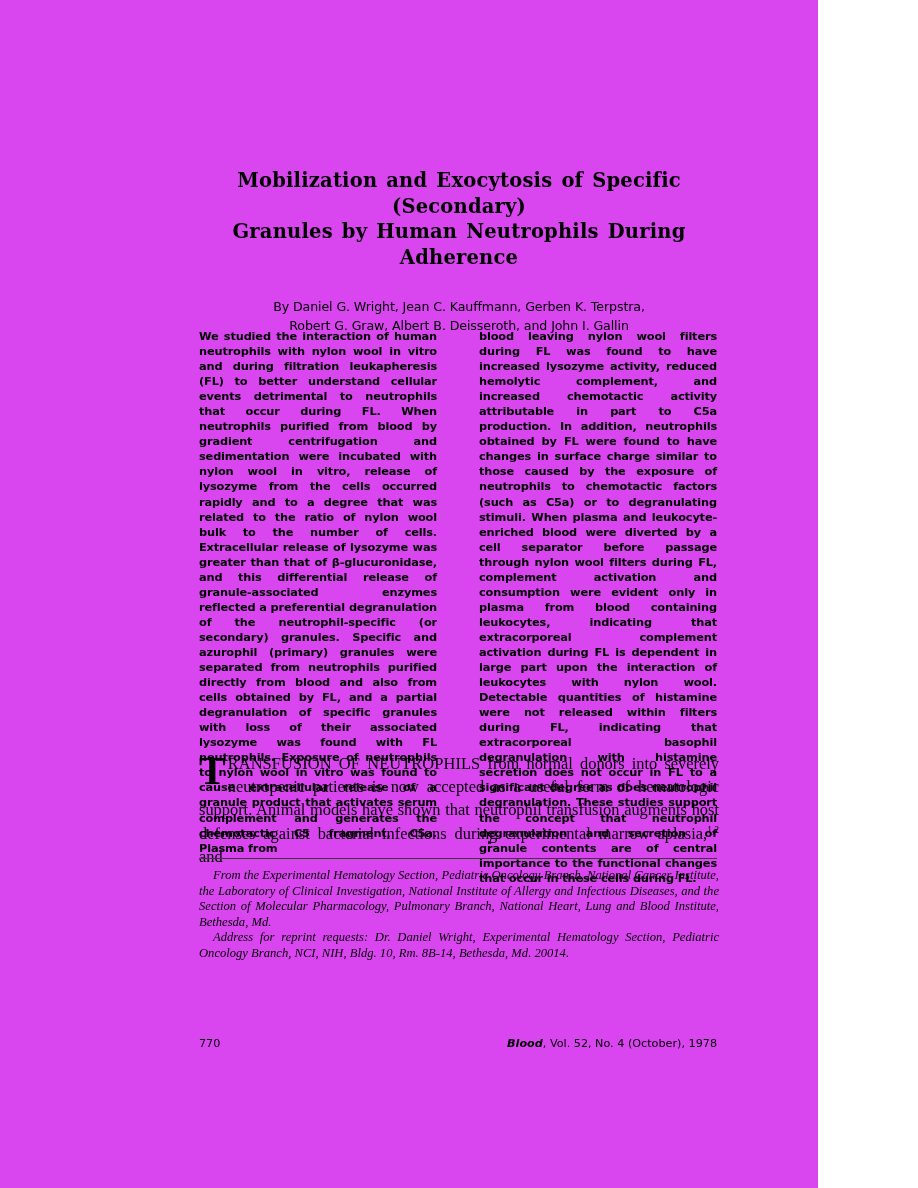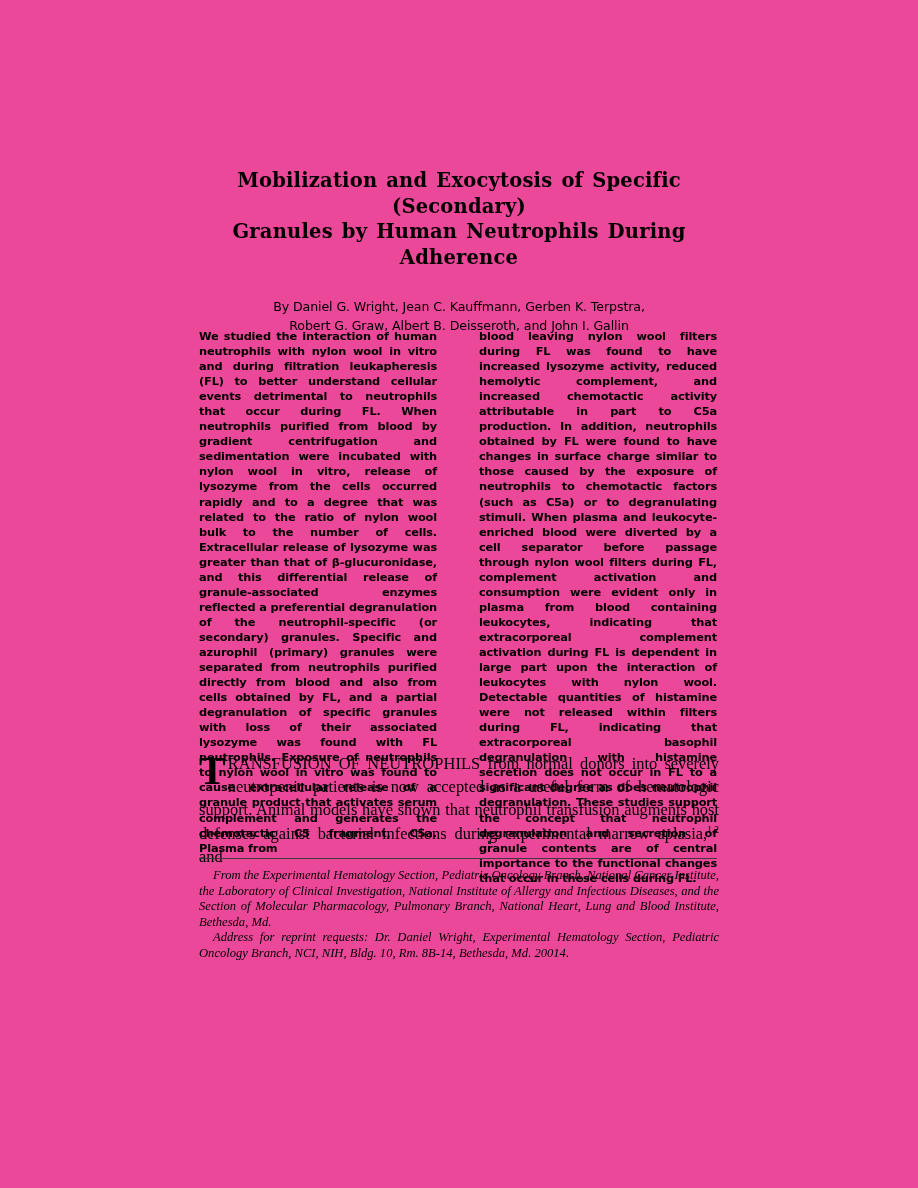--- a/index.html
+++ b/index.html
@@ -12,23 +12,23 @@
     height: 1188px;
     font-family: "Liberation Serif", serif;
     color: #000000;
     position: relative;
     overflow: hidden;
   }
 
   .page {
     position: absolute;
     left: 0; top: 0;
-    width: 918px;
+    width: 818px;
     height: 1188px;
-    background: #ec4899;
+    background: #d946ef;
   }
 
   
   .title-block {
     position: absolute;
     left: 186px;
     top: 168px;
     width: 546px;
     text-align: center;
   }
@@ -195,14 +195,18 @@
 
   <div class="stray-dot"></div>
 
   <div class="foot-rule"></div>
 
   <div class="footnotes">
     <p>From the Experimental Hematology Section, Pediatric Oncology Branch, National Cancer Institute, the Laboratory of Clinical Investigation, National Institute of Allergy and Infectious Diseases, and the Section of Molecular Pharmacology, Pulmonary Branch, National Heart, Lung and Blood Institute, Bethesda, Md.</p>
     <p>Address for reprint requests: Dr. Daniel Wright, Experimental Hematology Section, Pediatric Oncology Branch, NCI, NIH, Bldg. 10, Rm. 8B-14, Bethesda, Md. 20014.</p>
   </div>
 
+  <div class="page-footer">
+    <span>770</span>
+    <span class="footer-cite"><span class="cite-journal">Blood</span><span>, Vol. 52, No. 4 (October), 1978</span></span>
+  </div>
 
 </div>
 
 </body></html>

